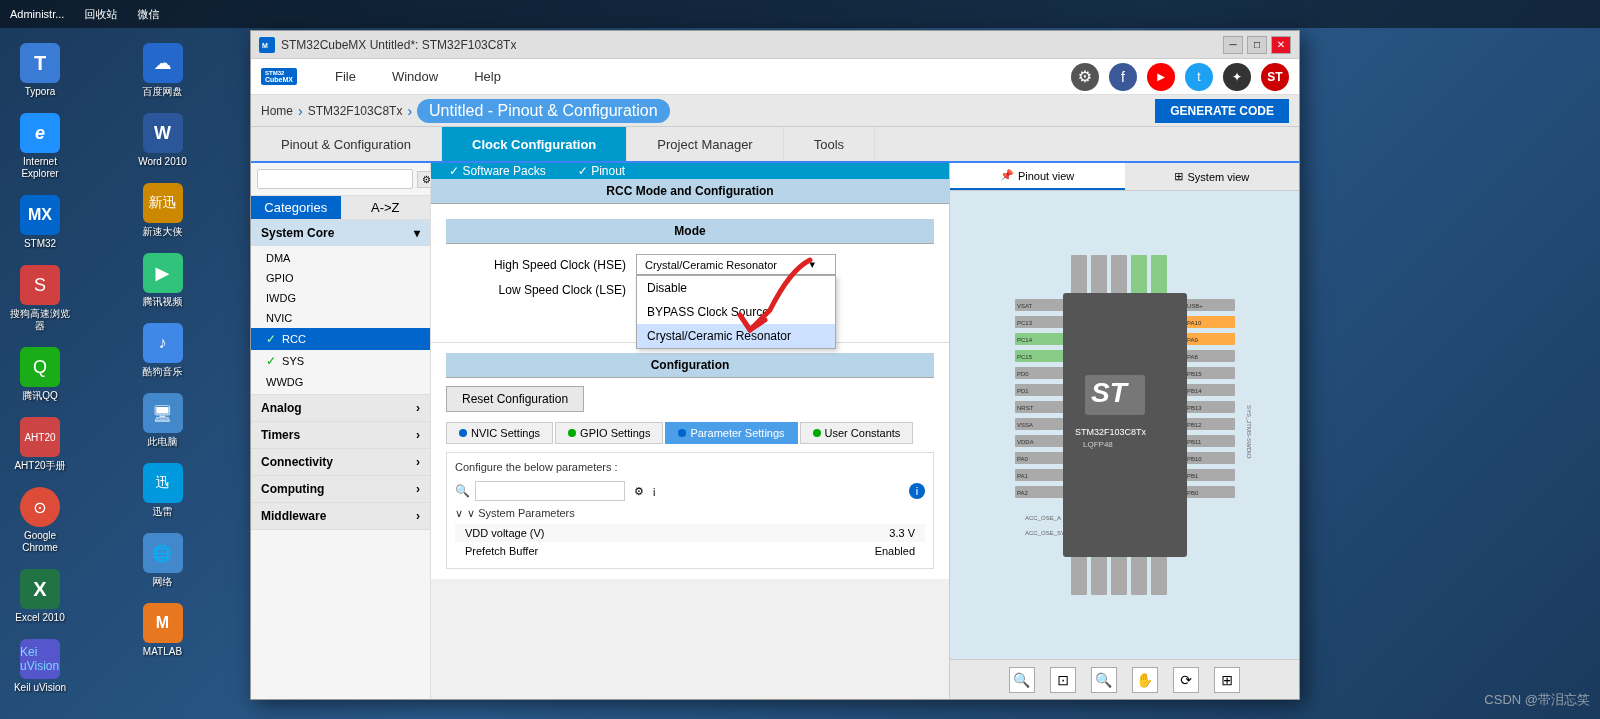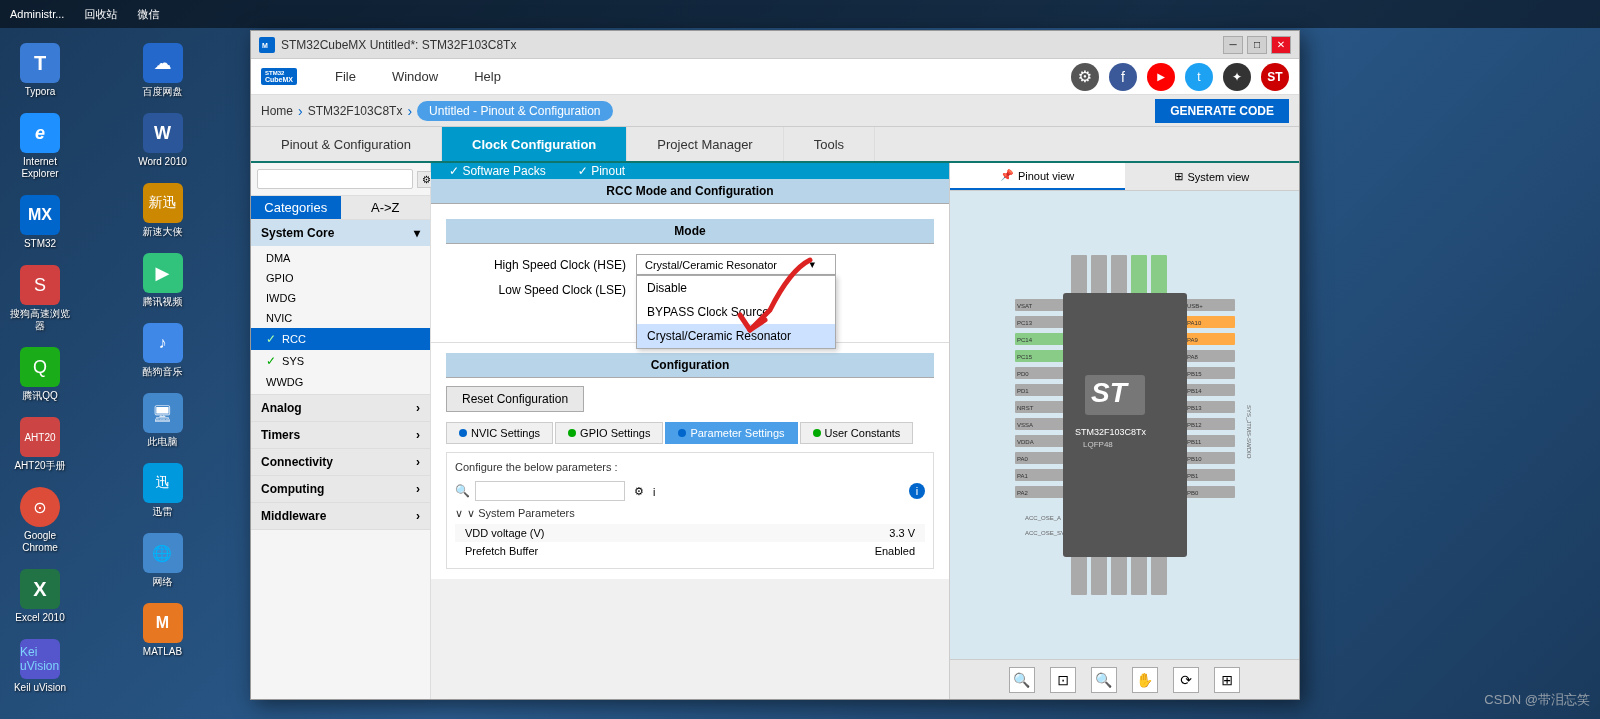--- a/index.html
+++ b/index.html
@@ -188,40 +188,40 @@
     }
     .breadcrumb-sep {
       color: #0066cc;
       font-size: 14px;
     }
     .breadcrumb-active {
       background: #4a9fe8;
       color: white;
       padding: 3px 12px;
       border-radius: 12px;
-      font-size: 12px;
+      font-size: 16px;
     }
     .generate-btn {
       margin-left: auto;
       background: #0066cc;
       color: white;
       padding: 5px 15px;
       border: none;
       cursor: pointer;
       font-size: 12px;
       font-weight: bold;
     }
 
     
     .tab-bar {
       background: #e8e8e8;
       height: 36px;
       display: flex;
       align-items: stretch;
-      border-bottom: 2px solid #0f766e;
+      border-bottom: 2px solid #3b82f6;
       flex-shrink: 0;
     }
     .tab {
       padding: 0 30px;
       display: flex;
       align-items: center;
       cursor: pointer;
       font-size: 13px;
       color: #333;
       border-right: 1px solid #ddd;

